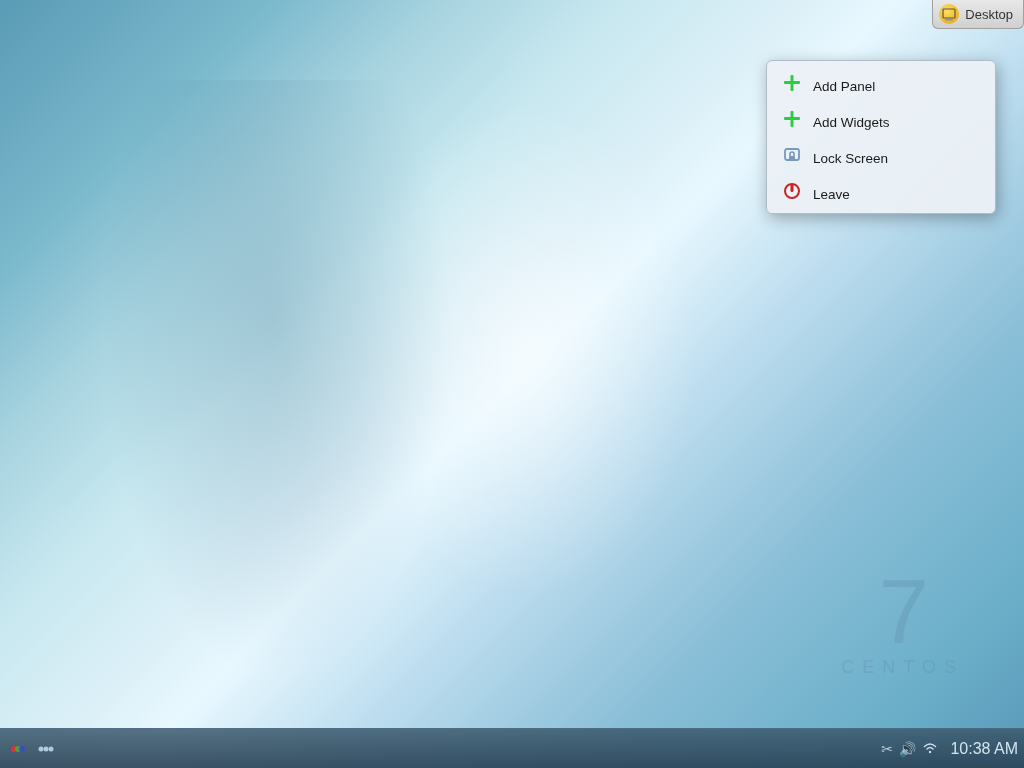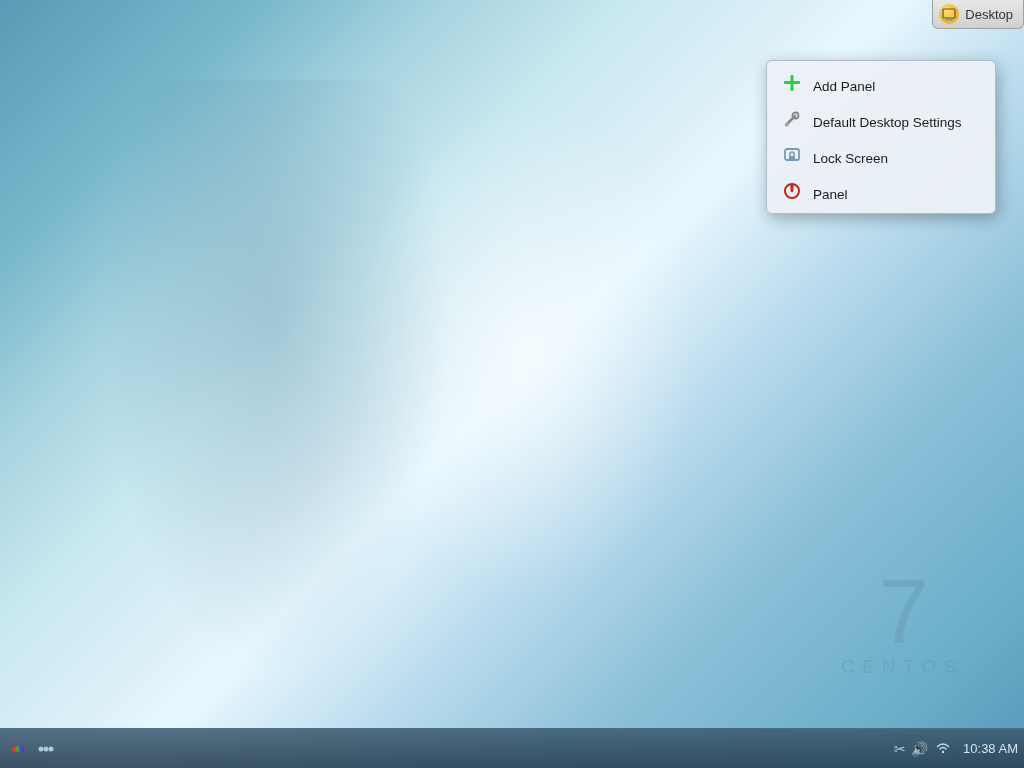--- a/index.html
+++ b/index.html
@@ -216,54 +216,53 @@
     <div class="menu-item">
       <div class="menu-icon">
         <svg width="20" height="20" viewBox="0 0 20 20">
           <rect x="2" y="8" width="16" height="3" rx="1" fill="#2ecc40"></rect>
           <rect x="8.5" y="2" width="3" height="16" rx="1" fill="#2ecc40"></rect>
         </svg>
       </div>
       <span>Add Panel</span>
     </div>
 
-
-
-
     <div class="menu-item">
       <div class="menu-icon">
         <svg width="20" height="20" viewBox="0 0 20 20">
-          <line x1="4" y1="16" x2="13" y2="7" stroke="#888" stroke-width="2.5" stroke-linecap="round"></line>
-          <circle cx="13.5" cy="6.5" r="3" fill="none" stroke="#888" stroke-width="1.8"></circle>
-          <circle cx="5" cy="15.5" r="2" fill="#aaa"></circle>
-        </svg>
-      </div>
-      <span>Default Desktop Settings</span>
-    </div>
+          <rect x="2" y="8" width="16" height="3" rx="1" fill="#2ecc40"></rect>
+          <rect x="8.5" y="2" width="3" height="16" rx="1" fill="#2ecc40"></rect>
+        </svg>
+      </div>
+      <span>Add Widgets</span>
+    </div>
+
+
+
 
 
     <div class="menu-item">
       <div class="menu-icon">
         <svg width="20" height="20" viewBox="0 0 20 20">
           <rect x="3" y="4" width="14" height="11" rx="2" fill="none" stroke="#7799bb" stroke-width="1.8"></rect>
           <rect x="7" y="11" width="6" height="4" rx="1" fill="#7799bb"></rect>
           <path d="M8 11V9a2 2 0 0 1 4 0v2" fill="none" stroke="#7799bb" stroke-width="1.6"></path>
         </svg>
       </div>
       <span>Lock Screen</span>
     </div>
 
     <div class="menu-item">
       <div class="menu-icon">
         <svg width="20" height="20" viewBox="0 0 20 20">
           <circle cx="10" cy="10" r="7" fill="none" stroke="#cc2222" stroke-width="2"></circle>
           <rect x="8.5" y="3" width="3" height="8" rx="1.5" fill="#cc2222"></rect>
         </svg>
       </div>
-      <span>Panel</span>
+      <span>Leave</span>
     </div>
 
   </div>
 
   <div id="taskbar">
     <div id="taskbar-left">
 
       <div class="taskbar-icon">
         <svg width="22" height="22" viewBox="0 0 22 22">
           <circle cx="7" cy="11" r="3" fill="#dd3333"></circle>
@@ -290,17 +289,17 @@
 
         <div class="tray-icon">
           <svg width="16" height="16" viewBox="0 0 16 16">
             <path d="M8 13 L8 13" stroke="#cde" stroke-width="2" stroke-linecap="round"></path>
             <path d="M5 10 Q8 7 11 10" fill="none" stroke="#cde" stroke-width="1.5" stroke-linecap="round"></path>
             <path d="M2.5 7.5 Q8 2.5 13.5 7.5" fill="none" stroke="#cde" stroke-width="1.5" stroke-linecap="round"></path>
             <circle cx="8" cy="13" r="1.2" fill="#cde"></circle>
           </svg>
         </div>
       </div>
-      <div style="color: rgba(220,235,245,0.95); font-size: 13px; padding-left: 4px;">10:38 AM</div>
+      <div style="color: rgba(220,235,245,0.95); font-size: 16px; padding-left: 4px;">10:38 AM</div>
     </div>
   </div>
 
 </div>
 
 </body></html>

